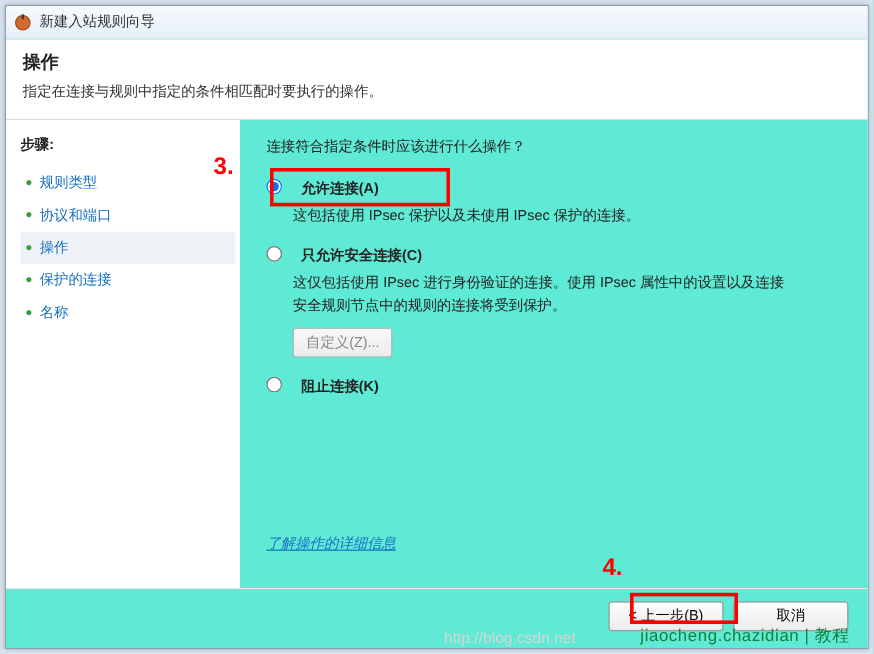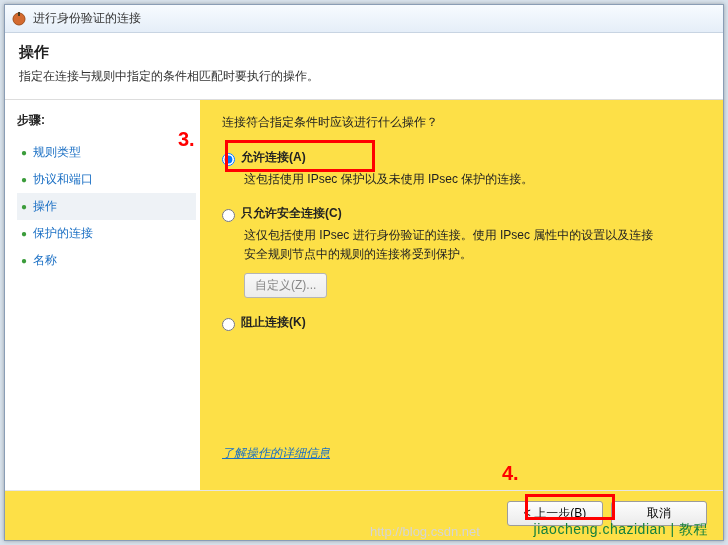--- a/index.html
+++ b/index.html
@@ -37,21 +37,21 @@
       height: 16px;
       margin-right: 6px;
       display: inline-flex;
       align-items: center;
       justify-content: center;
     }
     .content-area {
       display: flex;
       flex-direction: column;
       height: calc(100% - 28px);
-      background: #fde047;
+      background: #5eead4;
     }
     .header-block {
       padding: 10px 14px 14px 14px;
       border-bottom: 1px solid #ddd;
       background: #fff;
     }
     .header-title {
       font-size: 15px;
       font-weight: bold;
       color: #222;
@@ -104,22 +104,22 @@
     .question {
       font-size: 12px;
       color: #222;
       margin-bottom: 18px;
     }
     .option-group {
       margin-bottom: 16px;
     }
     .option-row {
       display: flex;
-      align-items: flex-end;
-      gap: 6px;
+      align-items: flex-start;
+      gap: 16px;
     }
     .option-row input[type=radio] {
       margin: 0;
       width: 13px;
       height: 13px;
     }
     .option-label {
       font-size: 12px;
       font-weight: bold;
       color: #222;
@@ -205,21 +205,21 @@
 <body>
 
 <div class="window">
   <div class="titlebar">
     <span class="titlebar-icon">
       <svg width="16" height="16" viewBox="0 0 16 16">
         <circle cx="8" cy="8" r="6" fill="#d46a2f" stroke="#a04e1a" stroke-width="1"></circle>
         <rect x="7" y="1" width="2" height="4" fill="#4a3a1e"></rect>
       </svg>
     </span>
-    <span>进行身份验证的连接</span>
+    <span>新建入站规则向导</span>
   </div>
 
   <div class="content-area">
     <div class="header-block">
       <div class="header-title">操作</div>
       <div class="header-desc">指定在连接与规则中指定的条件相匹配时要执行的操作。</div>
     </div>
 
     <div class="body-block">
       <div class="sidebar">

